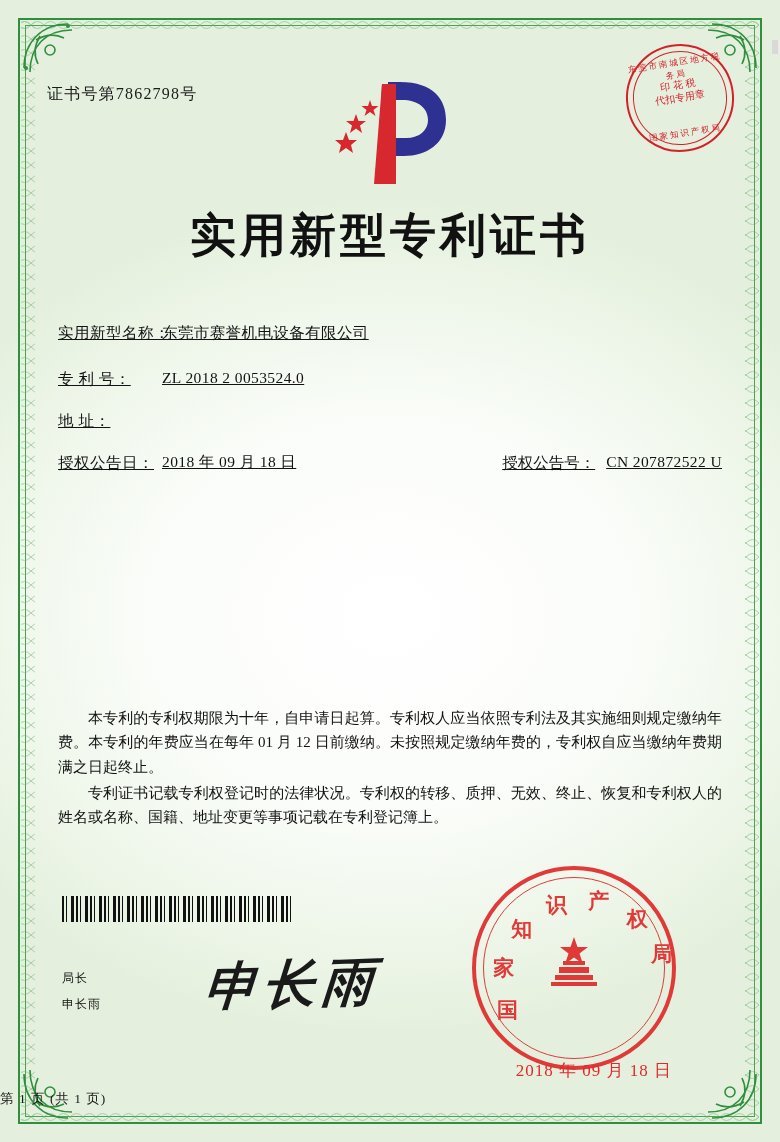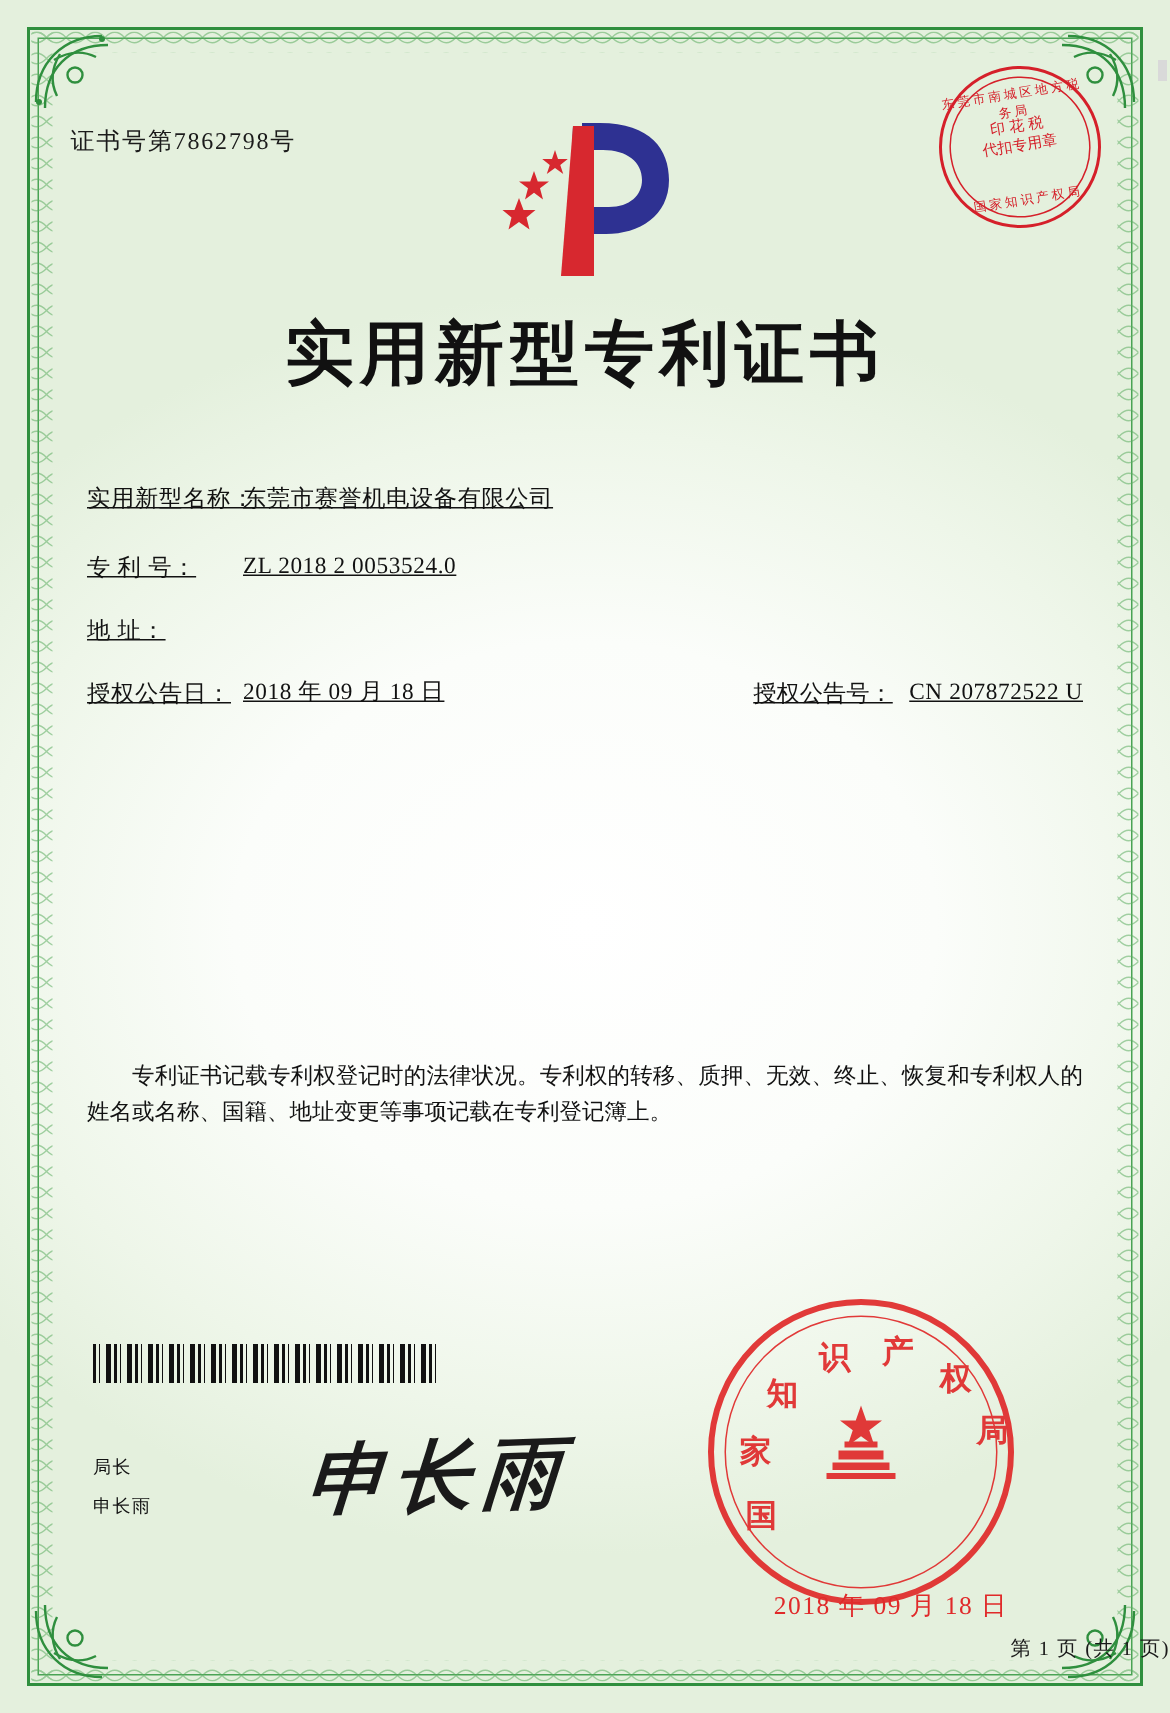--- a/index.html
+++ b/index.html
@@ -252,21 +252,21 @@
     color: #e02a2a;
     letter-spacing: 1px;
     font-family: "Liberation Serif", serif;
   }
 
   
   .footer {
     position: absolute;
     left: 0; right: 0;
     bottom: 34px;
-    text-align: right;
+    text-align: left;
     font-size: 13.5px;
     color: #1a1a1a;
     letter-spacing: 1px;
   }
   .watermark-r {
     position: absolute;
     right: 2px;
     top: 40px;
     width: 6px;
     height: 14px;
@@ -385,20 +385,21 @@
     <div class="frow dual">
       <div class="flabel">授权公告日：</div>
       <div class="fvalue">2018 年 09 月 18 日</div>
       <div class="gap"></div>
       <div class="flabel2">授权公告号：</div>
       <div class="fvalue">CN 207872522 U</div>
     </div>
   </div>
 
   <div class="paras">
+    <p>本专利的专利权期限为十年，自申请日起算。专利权人应当依照专利法及其实施细则规定缴纳年费。本专利的年费应当在每年 01 月 12 日前缴纳。未按照规定缴纳年费的，专利权自应当缴纳年费期满之日起终止。</p>
     <p>专利证书记载专利权登记时的法律状况。专利权的转移、质押、无效、终止、恢复和专利权人的姓名或名称、国籍、地址变更等事项记载在专利登记簿上。</p>
   </div>
 
   <div class="barcode"></div>
 
   <div class="sign-label">
     <div>局长</div>
     <div>申长雨</div>
   </div>
   <div class="sign-script">申长雨</div>

